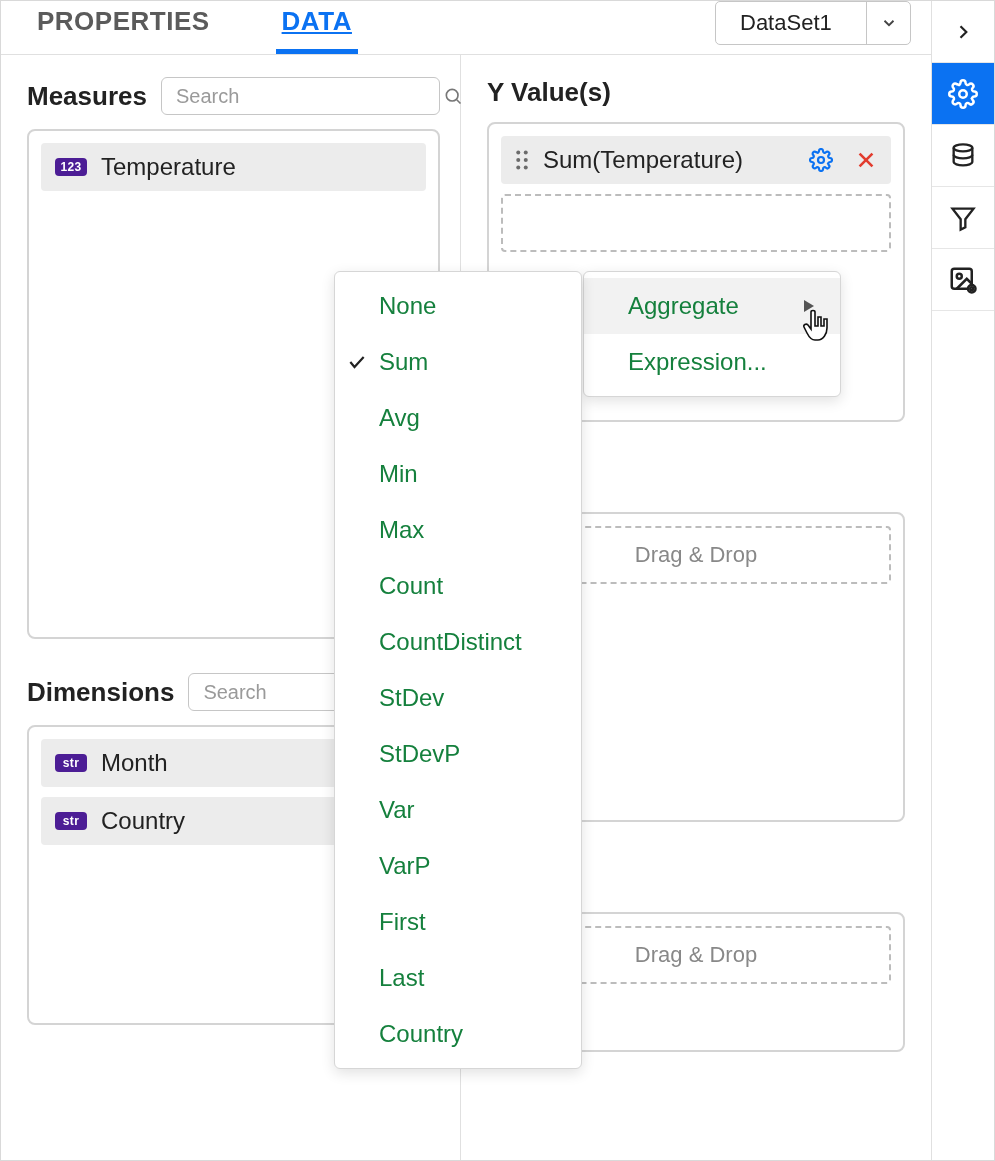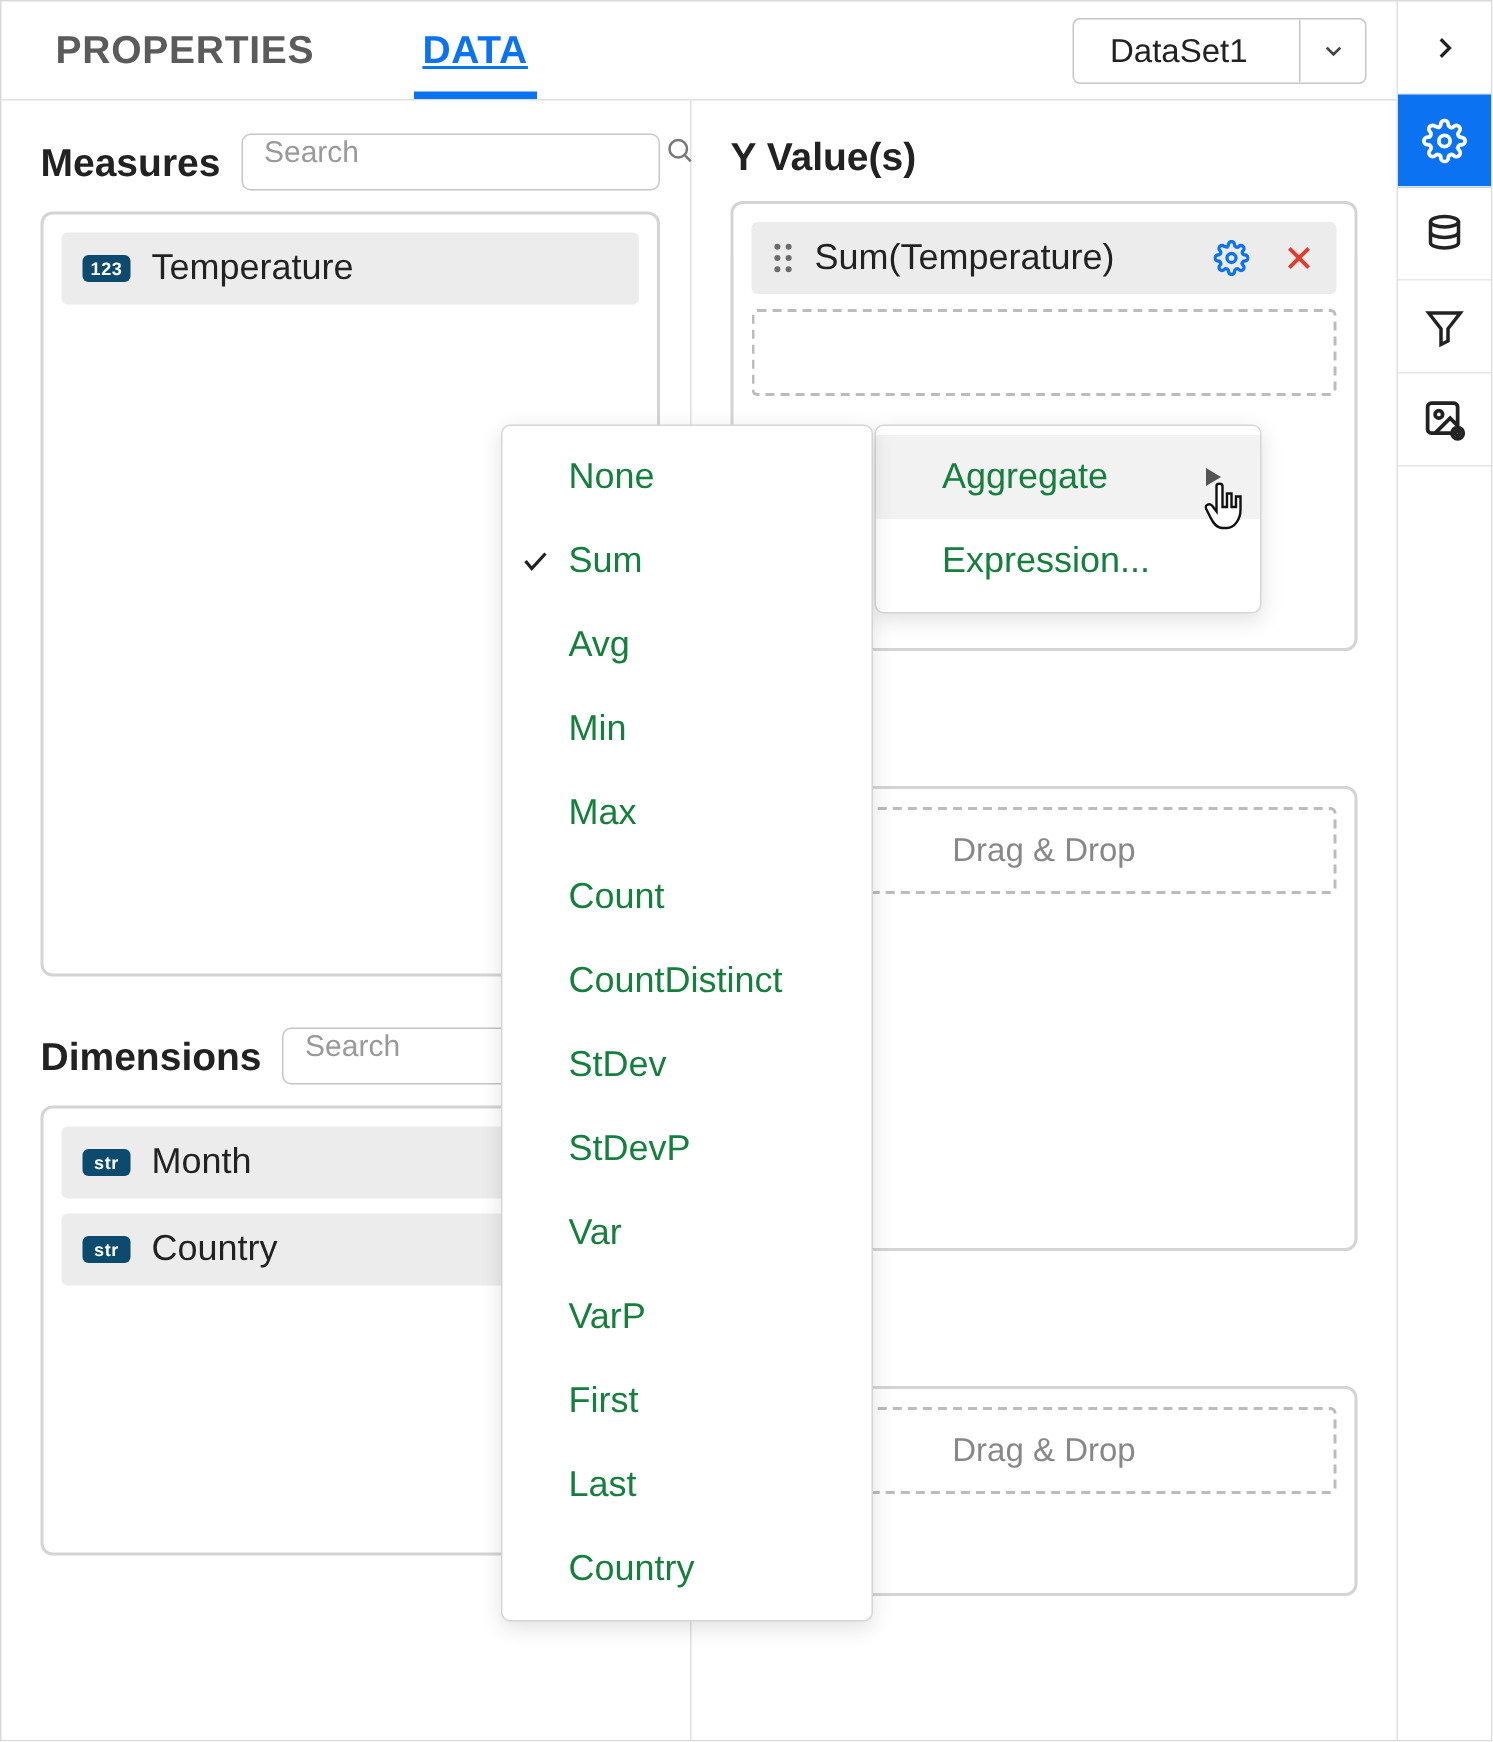--- a/index.html
+++ b/index.html
@@ -37,23 +37,22 @@
     justify-content: center;
     border-bottom: 1px solid #e6e6e6;
     color: #222;
   }
   .iconbar .iconbtn.active {
     background: #0b72f2;
     color: #fff;
   }
   .tabs-row {
     display: flex;
-    align-items: center;
     border-bottom: 1px solid #e0e0e0;
-    height: 66px;
+    height: 54px;
     padding: 0 20px 0 30px;
     gap: 40px;
   }
   .tabs {
     display: flex;
     gap: 60px;
     align-items: flex-end;
     height: 100%;
   }
   .tab {
@@ -117,21 +116,21 @@
     margin-bottom: 14px;
   }
   .sec-title {
     font-size: 26px;
     font-weight: 600;
     color: #222;
   }
   .search-box {
     margin-left: auto;
     display: flex;
-    align-items: flex-start;
+    align-items: center;
     border: 1px solid #c6c6c6;
     border-radius: 6px;
     height: 38px;
     padding: 0 10px 0 12px;
     color: #777;
     min-width: 210px;
   }
   .search-box input {
     border: none; outline: none;
     font-size: 20px;
@@ -155,21 +154,21 @@
     align-items: center;
     background: #ececec;
     border-radius: 4px;
     padding: 10px 14px;
     gap: 14px;
     margin-bottom: 10px;
   }
   .pill .grip { color: #6b6b6b; }
   .pill .badge {
     display: inline-flex; align-items: center; justify-content: center;
-    background: #0c4a6e; color: #fff;
+    background: #4c1d95; color: #fff;
     font-size: 12px; font-weight: 700;
     border-radius: 4px;
     padding: 2px 5px;
     letter-spacing: 0.4px;
     min-width: 32px;
   }
   .pill .label { font-size: 24px; color: #222; flex: 1; }
   .pill .cfg { color: #0b72f2; display:flex; }
   .pill .del { color: #e23c2e; display:flex; margin-left: 8px; }
 

